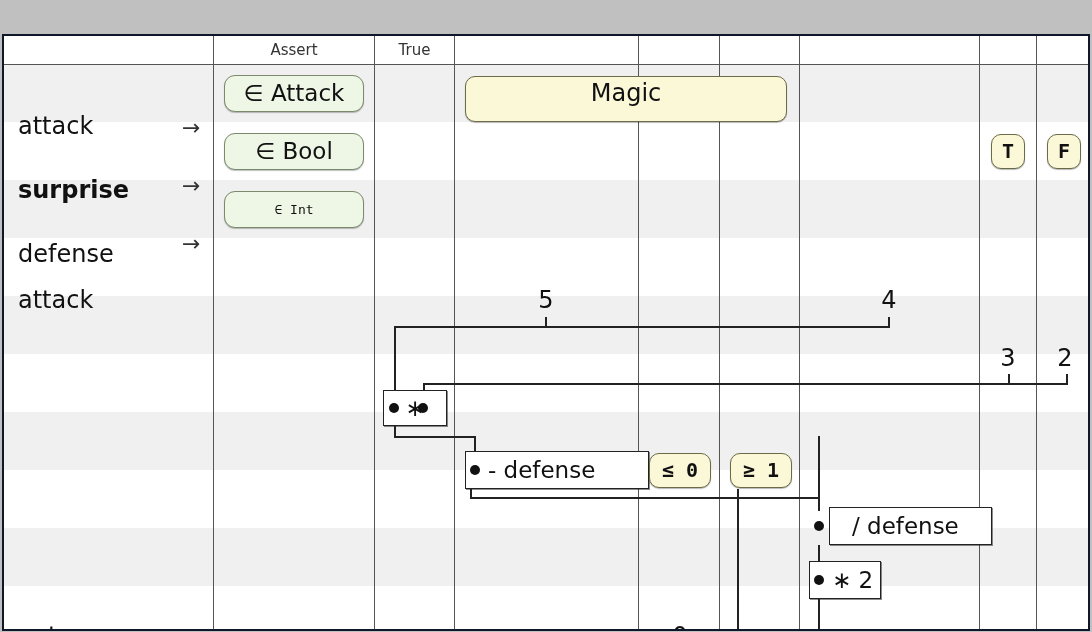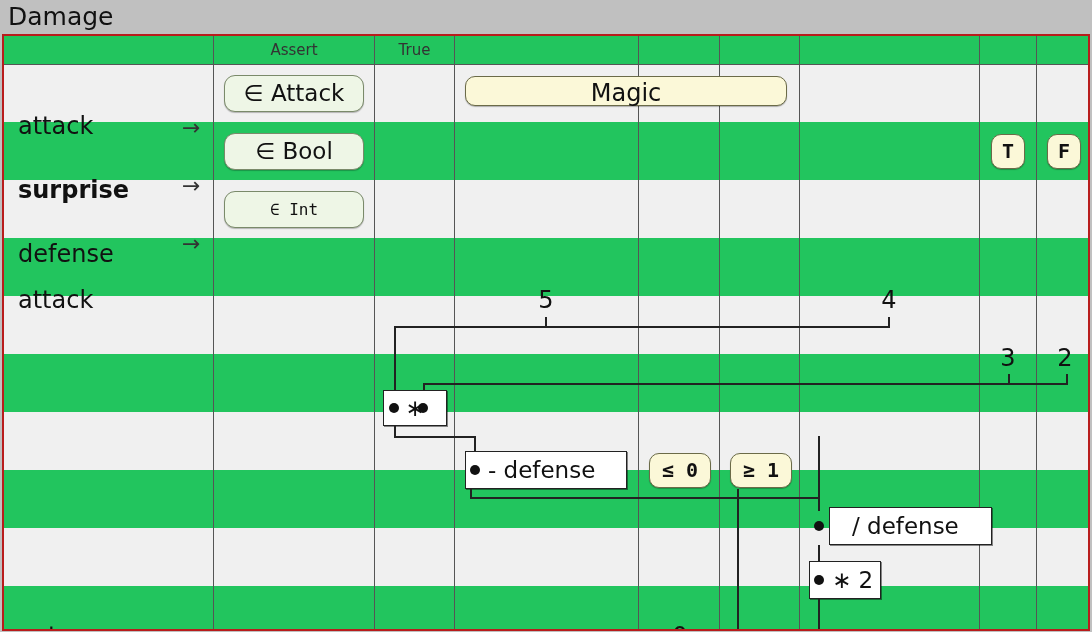--- a/index.html
+++ b/index.html
@@ -20,22 +20,22 @@
   #titlebar .title{
     position:absolute;left:8px;top:2px;
     font-size:25px;color:#111;line-height:30px;
     letter-spacing:0px;
   }
 
   
   #grid{
     position:absolute;left:2px;top:34px;
     width:1088px;height:597px;
-    background:#22c55e;
-    border:2px solid #b91c1c;
+    background:#ffffff;
+    border:2px solid #0f172a;
     box-sizing:border-box;
     overflow:hidden;
   }
   #gridinner{position:absolute;left:0;top:0;width:1084px;height:593px;}
 
   .band{position:absolute;left:0;width:1084px;background:#f0f0f0;}
   .hline{position:absolute;left:0;width:1084px;height:1px;background:#555;}
   .vline{position:absolute;top:0;width:1px;background:#555;}
 
   
@@ -68,21 +68,21 @@
   
   .assertpill{
     position:absolute;box-sizing:border-box;
     background:#eef6e6;
     border:1px solid #7a8a6a;
     border-radius:11px;
     text-align:center;color:#111;
     font-size:23px;
     box-shadow:0 1px 1px rgba(0,0,0,.25);
   }
-  .assertpill.mono{font-family:"DejaVu Sans Mono","Liberation Mono",monospace;font-size:16px;}
+  .assertpill.mono{font-family:"DejaVu Sans Mono","Liberation Mono",monospace;font-size:13px;}
 
   
   .exprbox{
     position:absolute;box-sizing:border-box;
     background:#ffffff;
     border:1px solid #222;
     color:#111;
     box-shadow:1px 1px 0 rgba(0,0,0,.45);
   }
   .exprbox .txt{
@@ -99,23 +99,20 @@
   
   .lit{
     position:absolute;font-size:24px;color:#111;text-align:center;
   }
 </style>
 </head>
 <body>
 
 <div id="app">
 
-  <div id="titlebar">
-    <div class="title">Damage</div>
-  </div>
 
   <div id="grid">
     <div id="gridinner">
 
       <div class="band" style="top:28px;height:58px;"></div>
       <div class="band" style="top:144px;height:58px;"></div>
       <div class="band" style="top:260px;height:58px;"></div>
       <div class="band" style="top:376px;height:58px;"></div>
       <div class="band" style="top:492px;height:58px;"></div>
 
@@ -151,21 +148,21 @@
       <div class="assertpill" style="left:220px;top:39px;width:140px;height:37px;line-height:35px;">
         <span>∈ Attack</span>
       </div>
       <div class="assertpill" style="left:220px;top:97px;width:140px;height:37px;line-height:35px;">
         <span>∈ Bool</span>
       </div>
       <div class="assertpill mono" style="left:220px;top:155px;width:140px;height:37px;line-height:35px;">
         <span>∈ Int</span>
       </div>
 
-      <div class="pill big" style="left:461px;top:40px;width:322px;height:30px;line-height:33px;">
+      <div class="pill big" style="left:461px;top:40px;width:322px;height:46px;line-height:33px;">
         <span>Magic</span>
       </div>
 
       <div class="pill mono" style="left:987px;top:98px;width:34px;height:35px;line-height:33px;">
         <span>T</span>
       </div>
       <div class="pill mono" style="left:1043px;top:98px;width:34px;height:35px;line-height:33px;">
         <span>F</span>
       </div>
 
@@ -189,21 +186,21 @@
       <div class="exprbox" style="left:379px;top:354px;width:64px;height:36px;">
         <span class="txt ctr">∗</span>
       </div>
       <div class="dot" style="left:385px;top:367px;"></div>
       <div class="dot" style="left:414px;top:367px;"></div>
 
       <div class="wv" style="left:390px;top:390px;height:12px;"></div>
       <div class="wh" style="left:390px;top:400px;width:82px;"></div>
       <div class="wv" style="left:470px;top:400px;height:29px;"></div>
 
-      <div class="exprbox" style="left:461px;top:415px;width:162px;height:38px;">
+      <div class="exprbox" style="left:461px;top:415px;width:184px;height:38px;">
         <span class="txt">- defense</span>
       </div>
       <div class="dot" style="left:466px;top:429px;"></div>
 
       <div class="wv" style="left:466px;top:453px;height:10px;"></div>
       <div class="wh" style="left:466px;top:461px;width:350px;"></div>
 
       <div class="pill mono" style="left:645px;top:417px;width:62px;height:35px;line-height:33px;">
         <span>≤ 0</span>
       </div>

